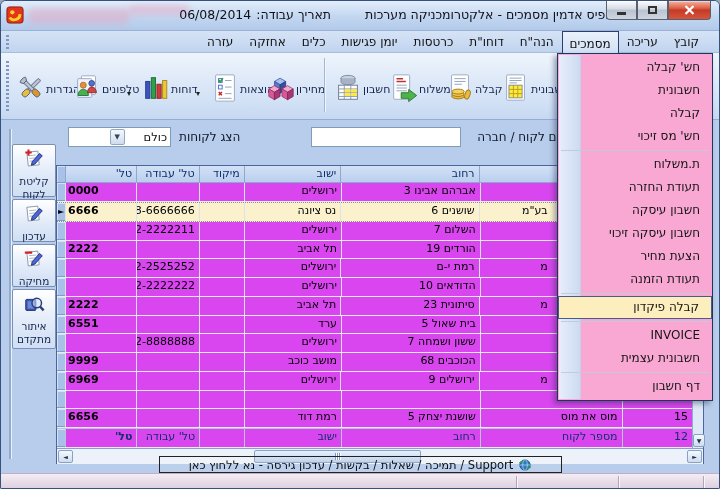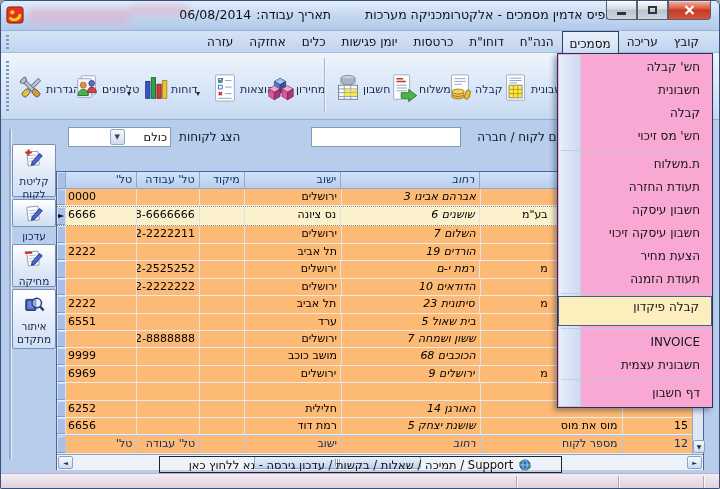--- a/index.html
+++ b/index.html
@@ -56,36 +56,36 @@
   .combo-value{font-size:11.5px;color:#111;order:0;margin-left:17px;}
   .combo-btn{order:1;width:15px;height:16px;margin-right:2px;border:1px solid #93a8c4;border-radius:2px;
     background:linear-gradient(#f4f8fd,#cfdcee);display:flex;align-items:center;justify-content:center;
     font-size:7px;color:#345;cursor:default;}
   .lbl{position:absolute;font-size:12px;color:#101828;white-space:nowrap;}
   .show-lbl{left:178px;top:129px;}
   .cust-lbl{right:154px;top:129px;}
   .search-input{position:absolute;left:310px;top:126px;width:150px;height:20px;border:1px solid #7f9db9;background:#fff;
     font-size:12px;padding:0 4px;direction:rtl;}
   
-  .grid{position:absolute;left:55px;top:170px;width:648px;height:299px;background:#fdba74;
+  .grid{position:absolute;left:55px;top:164px;width:648px;height:299px;background:#d946ef;
     border:1px solid #49679c;}
   .grid-header{display:flex;direction:ltr;height:17px;}
   .hcell{background:linear-gradient(#d3e1f7,#b9cfee);border-left:1px solid #8fa8cc;border-bottom:1px solid #8fa8cc;
     font-size:11px;color:#10306a;text-align:right;direction:rtl;padding:1px 4px 0 2px;overflow:hidden;white-space:nowrap;cursor:default;}
   .hcell:first-child{border-left:none;}
   .grid-body{display:flex;direction:ltr;height:265px;}
   .rows-col{width:635px;display:flex;flex-direction:column;}
   .trow{flex:1;display:flex;direction:ltr;border-bottom:1px solid #ececf0;cursor:default;}
   .tcell{font-size:11px;color:#000;text-align:right;direction:rtl;padding:1px 4px 0 2px;
     border-left:1px solid #dde2ec;overflow:hidden;white-space:nowrap;}
   .col-marker{width:8px;min-width:8px;background:#a9c0e8;border-left:none;border-bottom:1px solid #7e9cc8;
     box-shadow:inset 1px 1px 0 #d3e1f6;padding:0;font-size:8px;color:#000;text-align:center;direction:ltr;line-height:17px;}
   .col-phone{width:73px;}   .col-work{width:64px;}  .col-zip{width:46px;}
-  .col-city{width:99px;}    .col-street{width:142px;font-style:italic;} .col-company{width:145px;} .col-id{width:72px;}
-  .tcell.col-phone{text-align:left;direction:ltr;}
+  .col-city{width:99px;}    .col-street{width:142px;} .col-company{width:145px;} .col-id{width:72px;}
+  .tcell.col-phone{text-align:left;direction:ltr;font-weight:bold;}
   .trow.footer-row .tcell.col-phone{text-align:right;direction:rtl;}
   .trow.selected{background:var(--sel-row,#fcf1cd);border-top:1px dotted #8e8e8e;border-bottom:1px dotted #8e8e8e;}
   .trow.footer-row .tcell{color:#10306a;border-left:1px solid #b8c4d8;}
   .trow.footer-row{border-top:1px solid #b8c4d8;}
   .tcell.fragment{padding-right:74px;}
   
   .vscroll{width:13px;background:#dfe8f6;border-left:1px solid #93aacf;position:relative;}
   .vs-btn{position:absolute;left:0;width:12px;height:13px;border:1px solid #8aa0c4;border-radius:2px;
     background:linear-gradient(#f5f9fe,#cddcf0);font-size:6px;color:#234;display:flex;align-items:center;justify-content:center;cursor:default;}
   .vs-up{top:0;} .vs-down{bottom:1px;}
@@ -97,21 +97,21 @@
   .hs-thumb{position:absolute;left:197px;top:1px;width:167px;height:13px;border:1px solid #8aa0c4;border-radius:2px;
     background:linear-gradient(#e8f0fa,#bcd0ec);display:flex;align-items:center;justify-content:center;gap:1px;cursor:default;}
   .hs-thumb i{display:block;width:1px;height:7px;background:#7a95c0;box-shadow:1px 0 0 #fff;}
   
   .docs-menu{position:absolute;left:unset;right:6px;top:52px;width:156px;background:#f9a8d4;
     border:1px solid #23355e;z-index:50;box-shadow:-3px 3px 5px rgba(30,40,70,.4);padding:2px 0;}
   .menu-gutter{position:absolute;left:1px;top:1px;bottom:1px;width:22px;
     background:linear-gradient(90deg,#e7eefb,#ccdaf1);border-right:1px solid #c4d2e8;}
   .mitem{position:relative;height:23px;line-height:23px;font-size:12px;color:#151515;text-align:right;
     padding-left:8px;padding-right:12px;direction:rtl;white-space:nowrap;cursor:default;}
-  .mitem.highlight{background:var(--menu-hl,#fdeebe);border:1px solid #4a5a8a;height:30px;line-height:21px;}
+  .mitem.highlight{background:var(--menu-hl,#fdeebe);border:1px solid #4a5a8a;height:23px;line-height:21px;}
   .msep{position:relative;height:5px;}
   .msep::after{content:"";position:absolute;left:3px;right:3px;top:2px;height:1px;background:#c3cbd8;}
   
   .support-btn{position:absolute;left:158px;top:455px;width:403px;height:17px;border:1px solid #222;
     display:flex;direction:rtl;align-items:center;justify-content:center;gap:5px;font-size:11.5px;color:#101010;
     background:rgba(255,255,255,.08);cursor:default;white-space:nowrap;}
   .bottom-strip{position:absolute;left:0;top:472px;width:720px;height:17px;
     background:linear-gradient(#f4ecf4,#dbcedd);border-top:1px solid #c0aec2;}
   .strip-div{position:absolute;top:2px;bottom:2px;width:1px;background:#b5a3b7;box-shadow:1px 0 0 #fbf5fb;}
 </style>
@@ -339,21 +339,21 @@
                 <line x1="7" y1="8" x2="15" y2="8"></line>
                 <line x1="7" y1="11" x2="15" y2="11"></line>
                 <line x1="7" y1="14" x2="13" y2="14"></line>
               </g>
             </g>
             <path d="M10 15l8-9 3 2.5-8 9-3.8 1.3z" fill="#4a66d8" stroke="#203070"></path>
             <path d="M2.5 5h7M6 1.5v7" stroke="#d42222" stroke-width="2.2"></path>
           </svg></span>
         <div class="slabel">קליטת לקוח</div>
       </div>
-      <div class="sidebar-btn" style="top: 198px; height: 28px;">
+      <div class="sidebar-btn" style="top: 198px; height: 43px;">
         <span><svg width="22" height="22" viewBox="0 0 24 24">
             <g transform="rotate(-6 11 12)">
               <rect x="5" y="4" width="12" height="15" fill="#fff" stroke="#8a96ac"></rect>
               <g stroke="#aab4c6">
                 <line x1="7" y1="8" x2="15" y2="8"></line>
                 <line x1="7" y1="11" x2="15" y2="11"></line>
                 <line x1="7" y1="14" x2="13" y2="14"></line>
               </g>
             </g>
             <path d="M10 15l8-9 3 2.5-8 9-3.8 1.3z" fill="#4a66d8" stroke="#203070"></path>
@@ -520,30 +520,20 @@
             <div class="tcell col-company fragment">מ</div>
             <div class="tcell col-id"></div>
           </div>
           <div class="trow">
             <div class="col-marker"></div>
             <div class="tcell col-phone"></div>
             <div class="tcell col-work"></div>
             <div class="tcell col-zip"></div>
             <div class="tcell col-city"></div>
             <div class="tcell col-street"></div>
-            <div class="tcell col-company"></div>
-            <div class="tcell col-id"></div>
-          </div>
-          <div class="trow">
-            <div class="col-marker"></div>
-            <div class="tcell col-phone">6252</div>
-            <div class="tcell col-work"></div>
-            <div class="tcell col-zip"></div>
-            <div class="tcell col-city">חלילית</div>
-            <div class="tcell col-street">האורגן 14</div>
             <div class="tcell col-company"></div>
             <div class="tcell col-id"></div>
           </div>
           <div class="trow">
             <div class="col-marker"></div>
             <div class="tcell col-phone">6656</div>
             <div class="tcell col-work"></div>
             <div class="tcell col-zip"></div>
             <div class="tcell col-city">רמת דוד</div>
             <div class="tcell col-street">שושנת יצחק 5</div>

